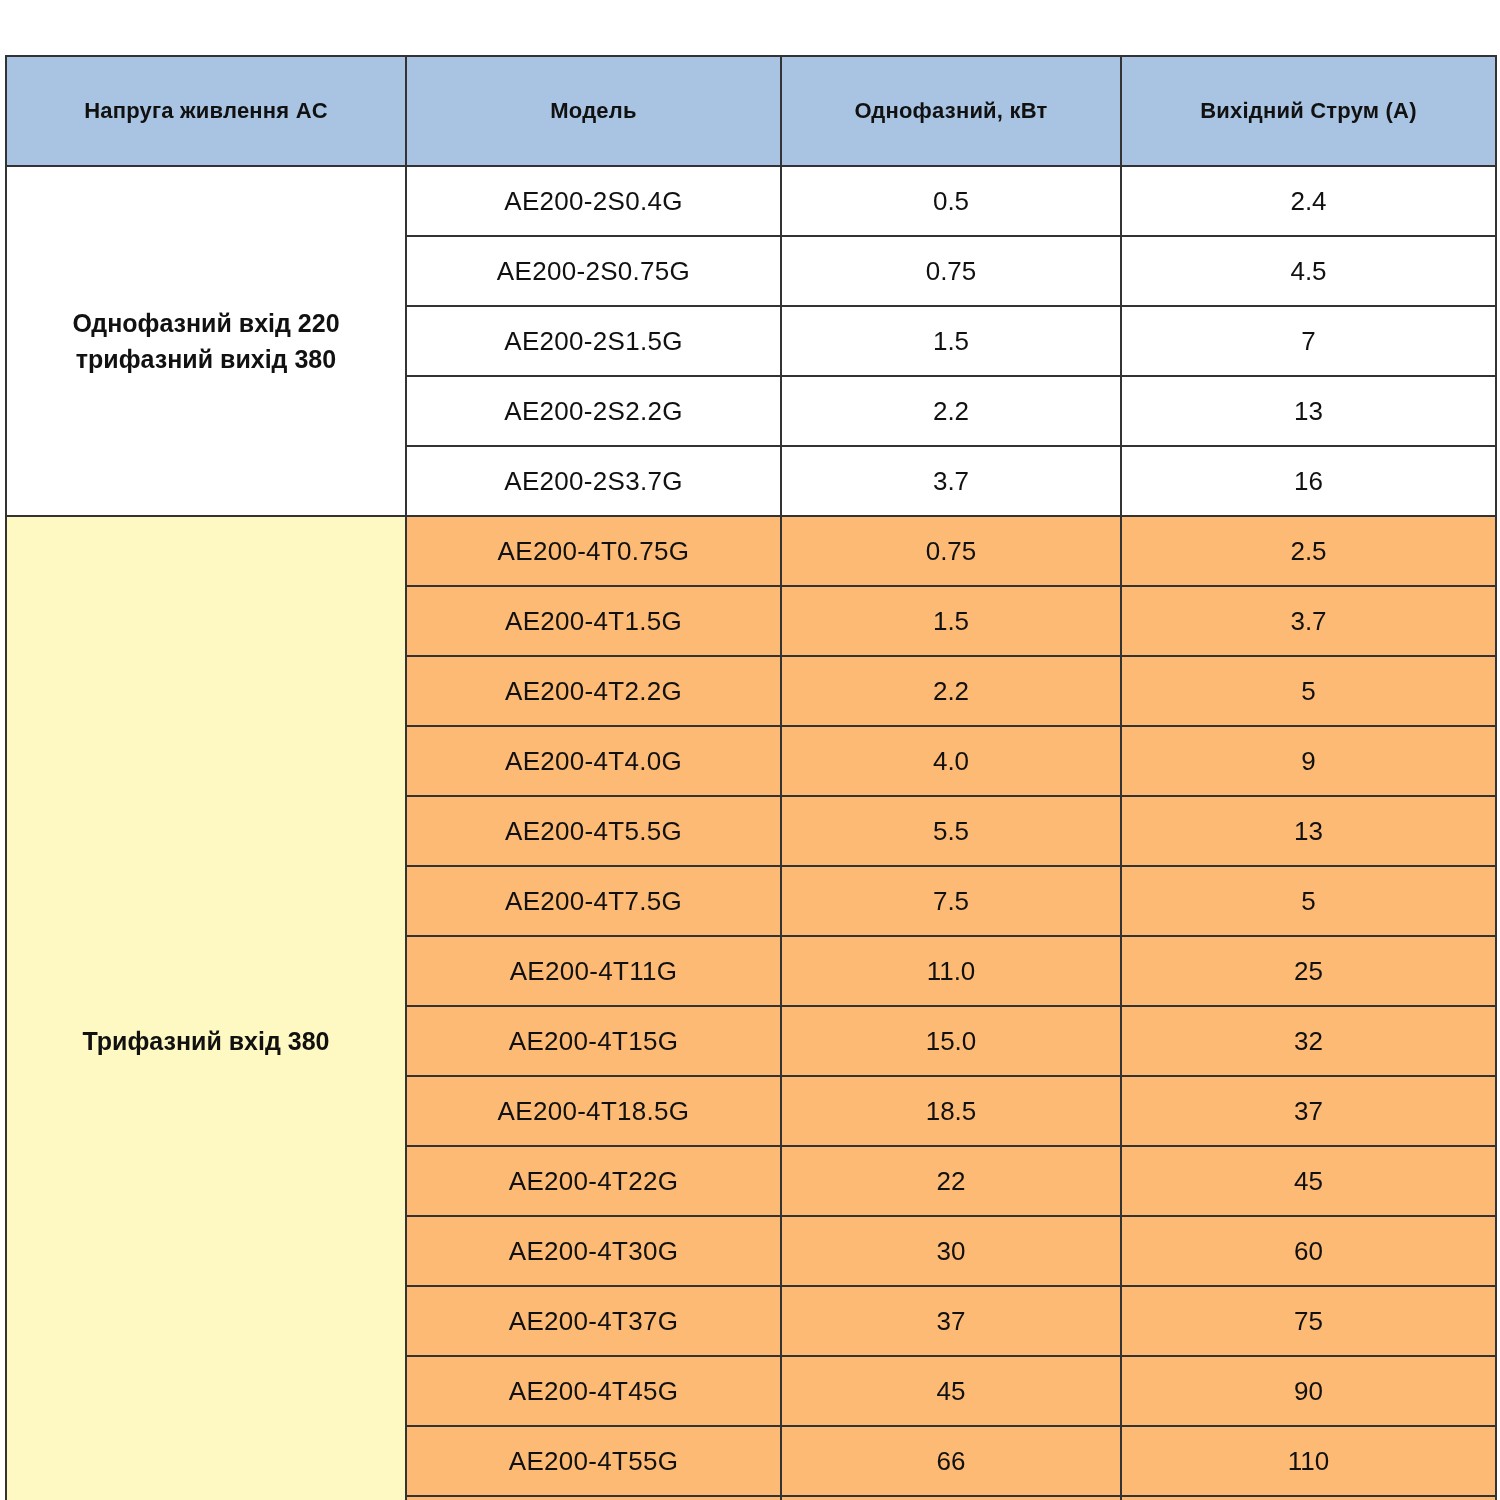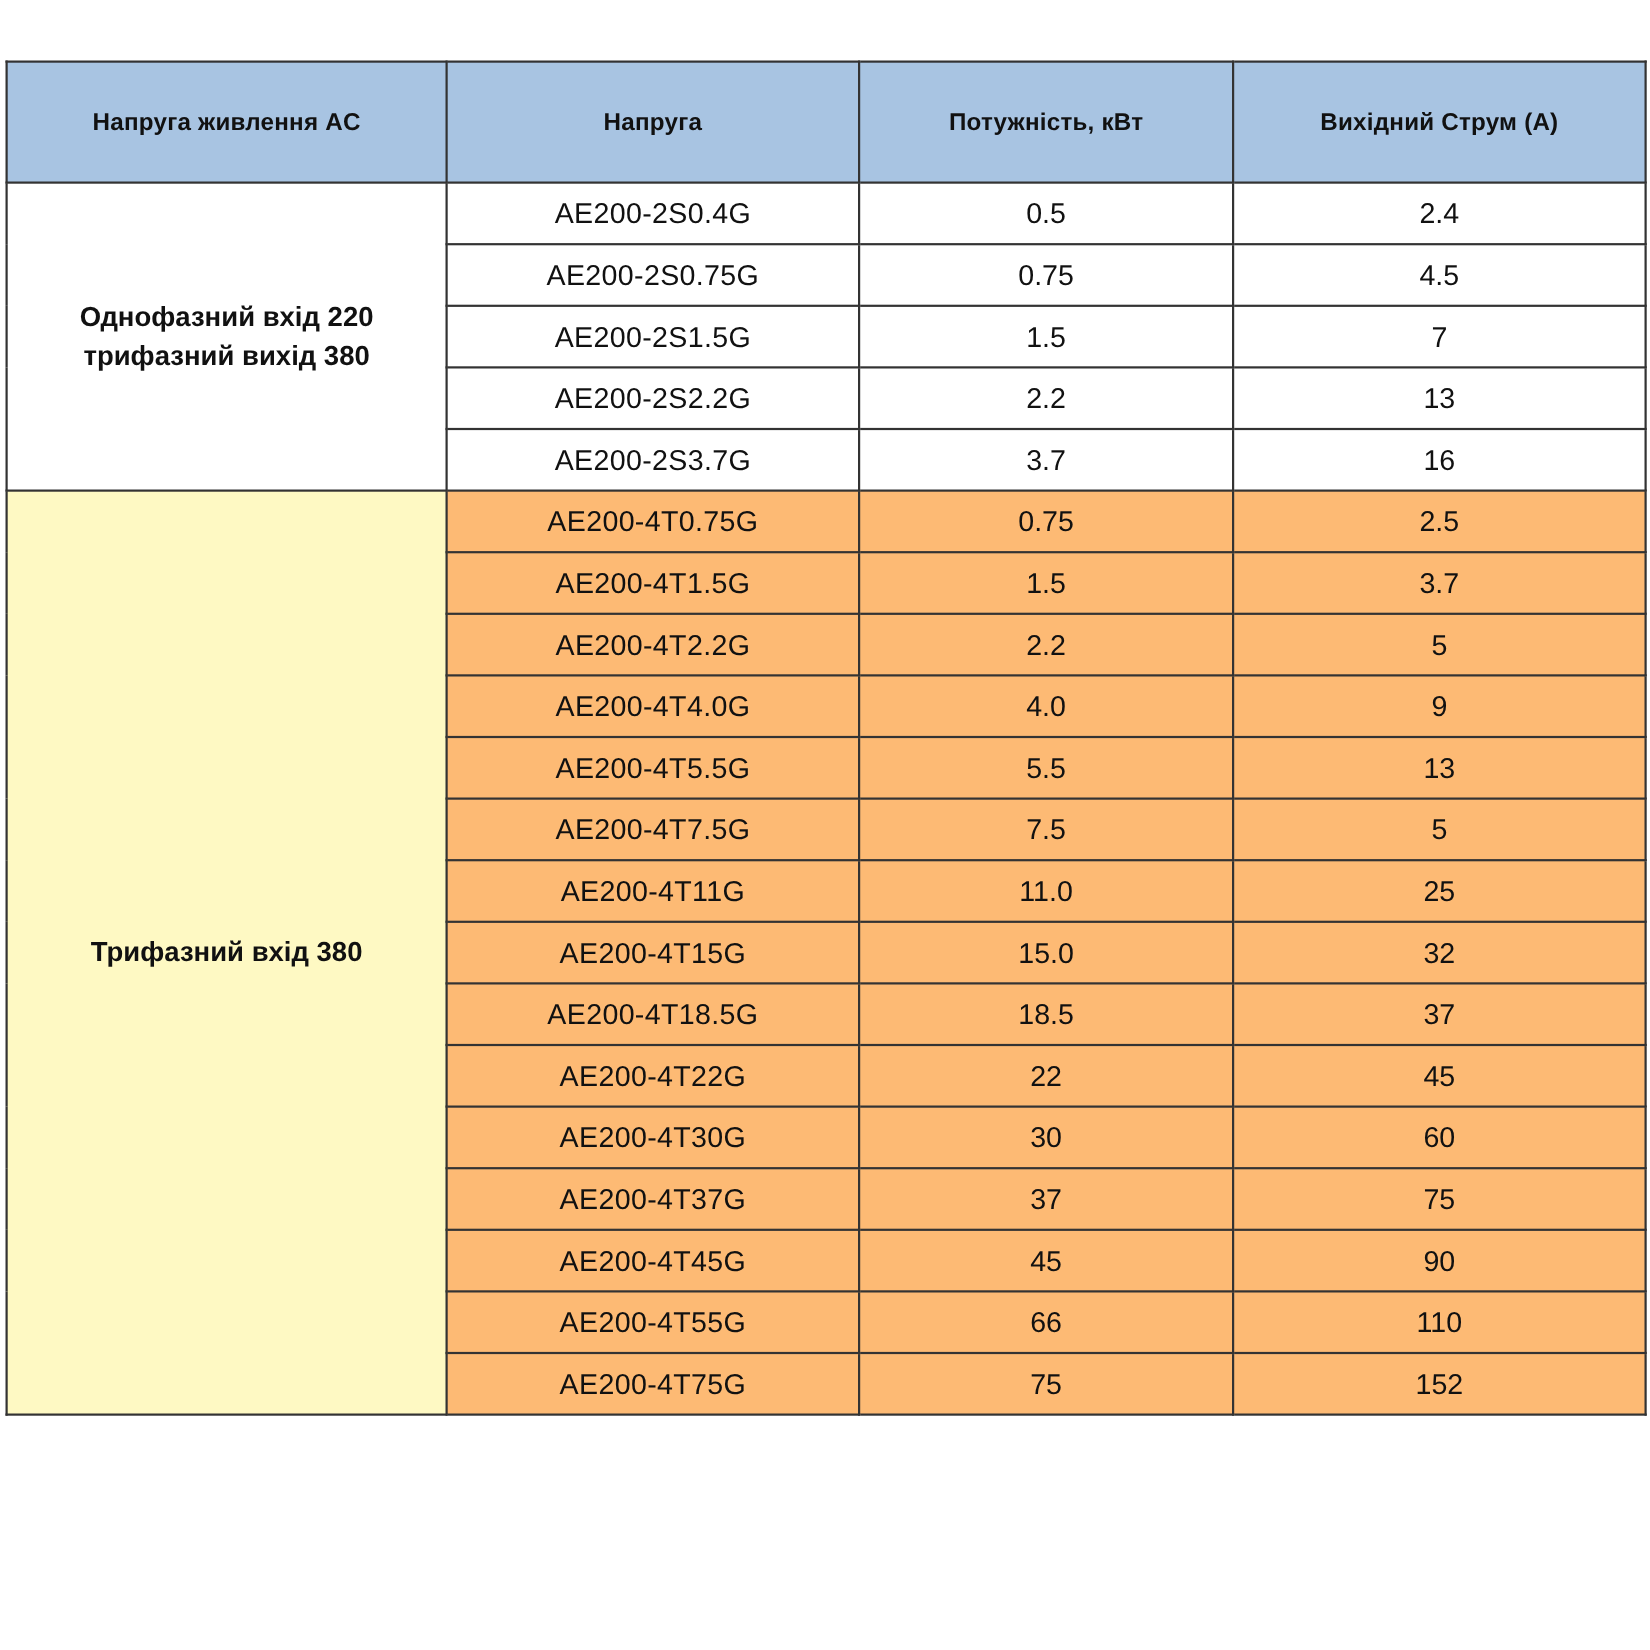--- a/index.html
+++ b/index.html
@@ -49,21 +49,21 @@
     font-weight: bold;
     background: #ffffff;
     line-height: 1.45;
     padding: 0 12px;
   }
   td.group.shaded {
     background: #fef9c3;
   }
   td.cell {
     font-size: 26px;
-    height: 56px;
+    height: 70px;
     background: #ffffff;
     font-weight: normal;
   }
   td.cell.alt {
     background: #fdba74;
   }
   td.model { letter-spacing: 0.3px; }
 </style>
 </head>
 <body>
@@ -72,22 +72,22 @@
   <table class="spec">
     <colgroup>
       <col class="c0">
         <col class="c1">
         <col class="c2">
         <col class="c3">
     </colgroup>
     <thead>
       <tr>
         <th>Напруга живлення AC</th>
-        <th>Напруга</th>
-        <th>Потужність, кВт</th>
+        <th>Модель</th>
+        <th>Однофазний, кВт</th>
         <th>Вихідний Струм (A)</th>
       </tr>
     </thead>
     <tbody id="tbody">
         <tr>
           <td class="group" rowspan="5">Однофазний вхід 220 трифазний вихід 380</td>
           <td class="cell model">AE200-2S0.4G</td>
           <td class="cell">0.5</td>
           <td class="cell">2.4</td>
         </tr>

